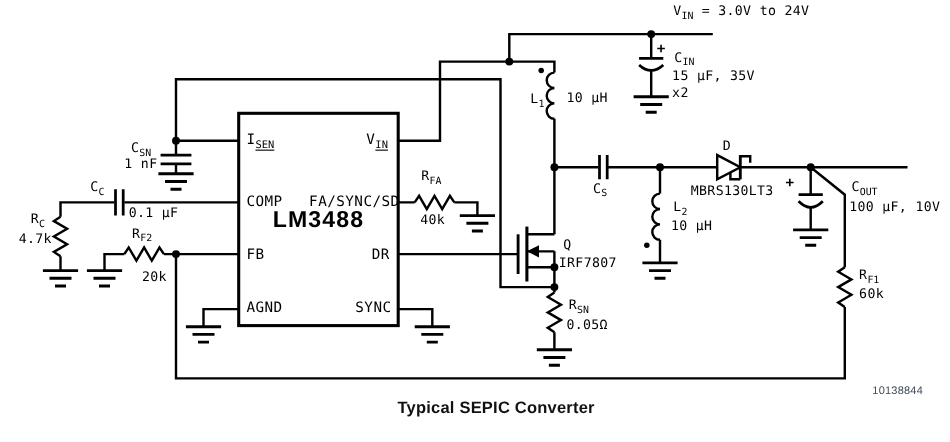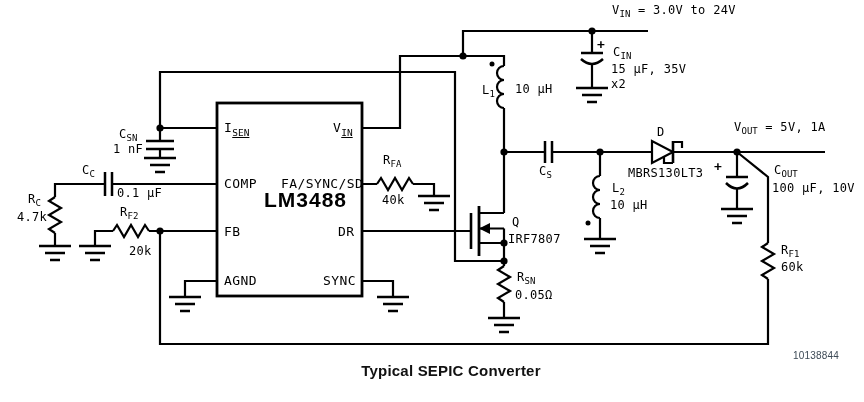--- a/index.html
+++ b/index.html
@@ -15,21 +15,21 @@
   .lbl sub { font-size:9px; letter-spacing:0; line-height:1; }
   .pin {
     position:absolute; font-size:13px; line-height:1.2; letter-spacing:0.4px;
     white-space:nowrap; color:#000;
   }
   .pin sub { font-size:9.5px; letter-spacing:0; line-height:1;text-decoration:underline; }
   .plus { position:absolute; font-size:13px; font-weight:bold; line-height:1; }
   .ic-name {
     position:absolute; left:217px; top:189px; width:145px; text-align:center;
     font-family:"Liberation Sans", sans-serif; font-weight:bold; font-size:21px;
-    letter-spacing:1px; line-height:1;padding-left:16px;
+    letter-spacing:1px; line-height:1;
   }
   .caption {
     position:absolute; left:0; top:362px; width:864px; text-align:center;
     font-family:"Liberation Sans", sans-serif; font-weight:bold; font-size:15px;
     letter-spacing:0.2px; color:#111;padding-left:19px;
   }
   .fig-id {
     position:absolute; left:793px; top:350px; font-family:"Liberation Sans", sans-serif;
     font-size:10px; letter-spacing:0.2px; color:#3d4a56;
   }
@@ -112,21 +112,20 @@
   <div class="pin" style="left:224px; top:120px"><span>I</span><sub>SEN</sub></div>
   <div class="pin" style="left:224px; top:176px"><span>COMP</span></div>
   <div class="pin" style="left:224px; top:224px"><span>FB</span></div>
   <div class="pin" style="left:224px; top:273px"><span>AGND</span></div>
   <div class="pin" style="left:333px; top:120px"><span>V</span><sub>IN</sub></div>
   <div class="pin" style="left:281px; top:176px"><span>FA/SYNC/SD</span></div>
   <div class="pin" style="left:338px; top:224px"><span>DR</span></div>
   <div class="pin" style="left:323px; top:273px"><span>SYNC</span></div>
 
   <div class="lbl" style="left:612px; top:3px"><span>V</span><sub>IN</sub><span> = 3.0V to 24V</span></div>
-  <div class="lbl" style="left:734px; top:120px"><span>V</span><sub>OUT</sub><span> = 5V, 1A</span></div>
 
   <div class="lbl" style="left:119px; top:127px"><span>C</span><sub>SN</sub></div>
   <div class="lbl" style="left:113px; top:142px">1 nF</div>
 
   <div class="lbl" style="left:82px; top:163px"><span>C</span><sub>C</sub></div>
   <div class="lbl" style="left:117px; top:186px">0.1 µF</div>
 
   <div class="lbl" style="left:28px; top:192px"><span>R</span><sub>C</sub></div>
   <div class="lbl" style="left:17px; top:210px">4.7k</div>
 

